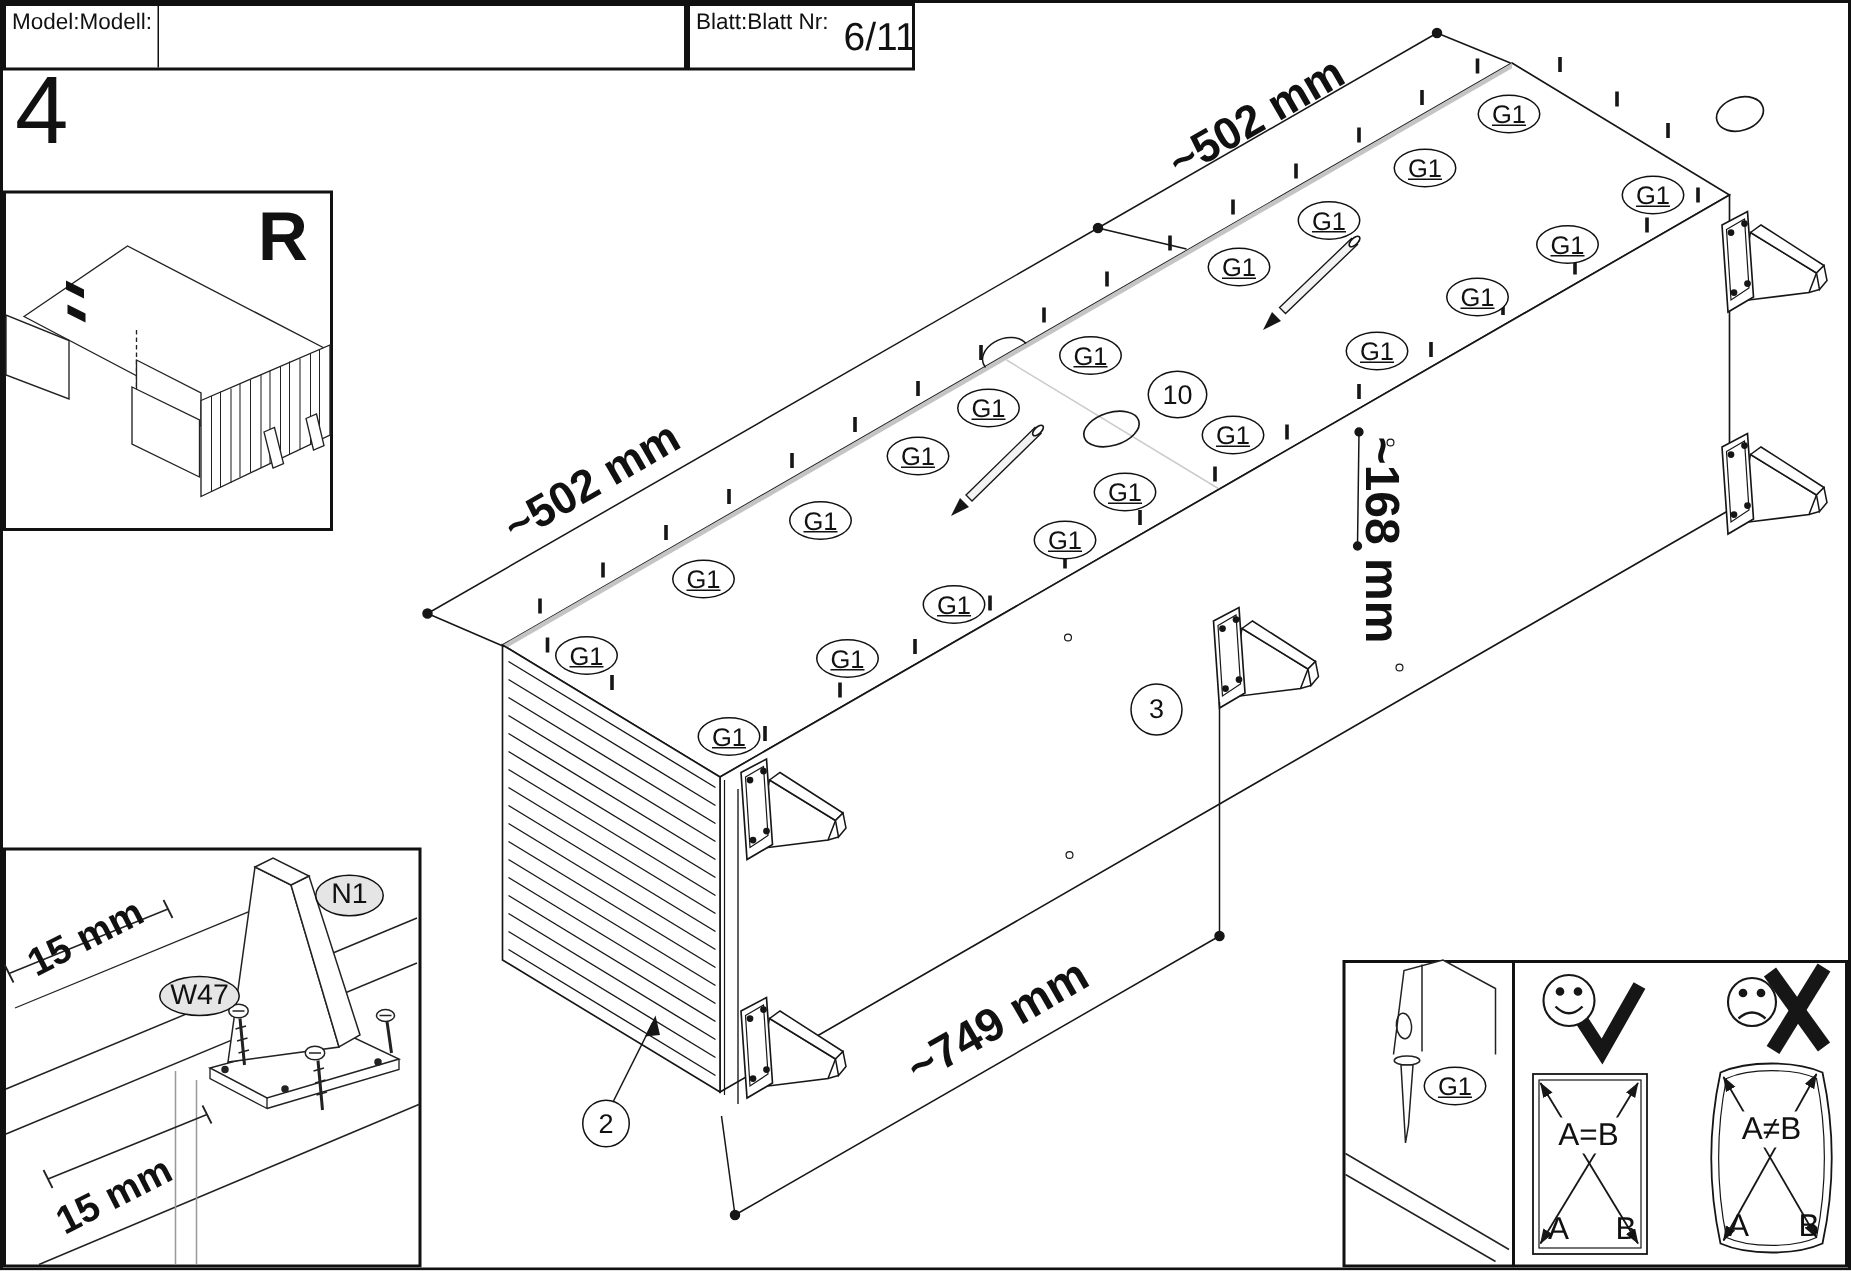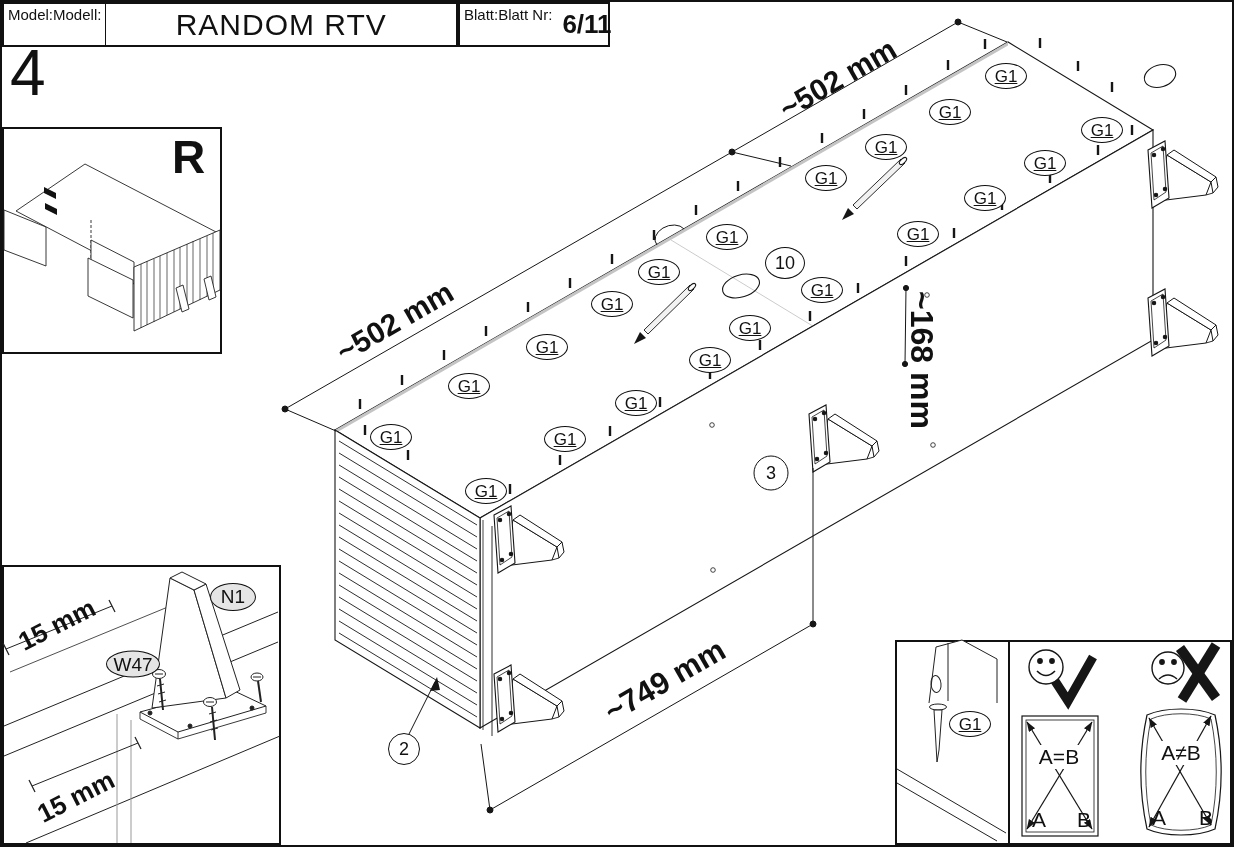--- a/index.html
+++ b/index.html
@@ -6,21 +6,21 @@
   #stage{position:relative;width:1234px;height:847px;background:#fff;overflow:hidden;
          font-family:"Liberation Sans",sans-serif;color:#111;}
   .pageborder{position:absolute;inset:0;border:2px solid #111;z-index:0;}
   .inset{position:absolute;border:2px solid #111;background:#fff;z-index:1;box-sizing:border-box;}
   svg.art{position:absolute;left:0;top:0;z-index:2;}
   #labels{position:absolute;left:0;top:0;width:1234px;height:847px;z-index:4;pointer-events:none;}
   .hbox{position:absolute;border:2px solid #111;background:#fff;z-index:5;display:flex;box-sizing:border-box;}
   .hcol{display:flex;flex-direction:row;justify-content:center;padding:1px 4px;border-right:1.5px solid #111;}
   .hlab{font-size:15px;line-height:1.35;white-space:nowrap;}
   .htitle{flex:1;display:flex;align-items:center;justify-content:center;font-size:30px;letter-spacing:1px;white-space:nowrap;}
-  .hpage{display:flex;align-items:center;justify-content:center;font-size:26px;font-weight:700;padding:0 6px;white-space:nowrap;}
+  .hpage{display:flex;align-items:center;justify-content:center;font-size:26px;font-weight:400;padding:0 6px;white-space:nowrap;}
   .stepnum{position:absolute;left:10px;top:36px;font-size:64px;z-index:5;}
   .mirror{position:absolute;left:172px;top:130px;font-size:46px;font-weight:800;z-index:5;letter-spacing:-2px;}
   .g1{position:absolute;transform:translate(-50%,-50%);width:40px;height:24px;border:1.6px solid #111;
       border-radius:50%;background:#fff;display:flex;align-items:center;justify-content:center;
       font-size:17px;text-decoration:underline;line-height:1;z-index:4;}
   .circ{position:absolute;transform:translate(-50%,-50%);border:1.5px solid #111;border-radius:50%;
       background:#fff;display:flex;align-items:center;justify-content:center;font-size:18px;z-index:4;}
   .pill{position:absolute;transform:translate(-50%,-50%);border:1.5px solid #111;border-radius:50%;
       background:#e5e5e5;display:flex;align-items:center;justify-content:center;font-size:19px;z-index:4;}
   .dim{position:absolute;font-weight:700;white-space:nowrap;z-index:4;transform-origin:center;}
@@ -288,21 +288,20 @@
         <line x1="1211" y1="716" x2="1149" y2="827" marker-start="url(#ah)" marker-end="url(#ah)"></line>
       </g>
     </g>
   </svg>
 
   <div class="hbox" style="left:2px;top:2px;width:456px;height:45px;">
     <div class="hcol">
       <span class="hlab">Model:</span>
       <span class="hlab">Modell:</span>
     </div>
-    <div class="htitle">RANDOM RTV</div>
   </div>
   <div class="hbox" style="left:458px;top:2px;width:152px;height:45px;">
     <div class="hcol" style="border-right:none;">
       <span class="hlab">Blatt:</span>
       <span class="hlab">Blatt Nr:</span>
     </div>
     <div class="hpage">6/11</div>
   </div>
 
   <div class="stepnum">4</div>

